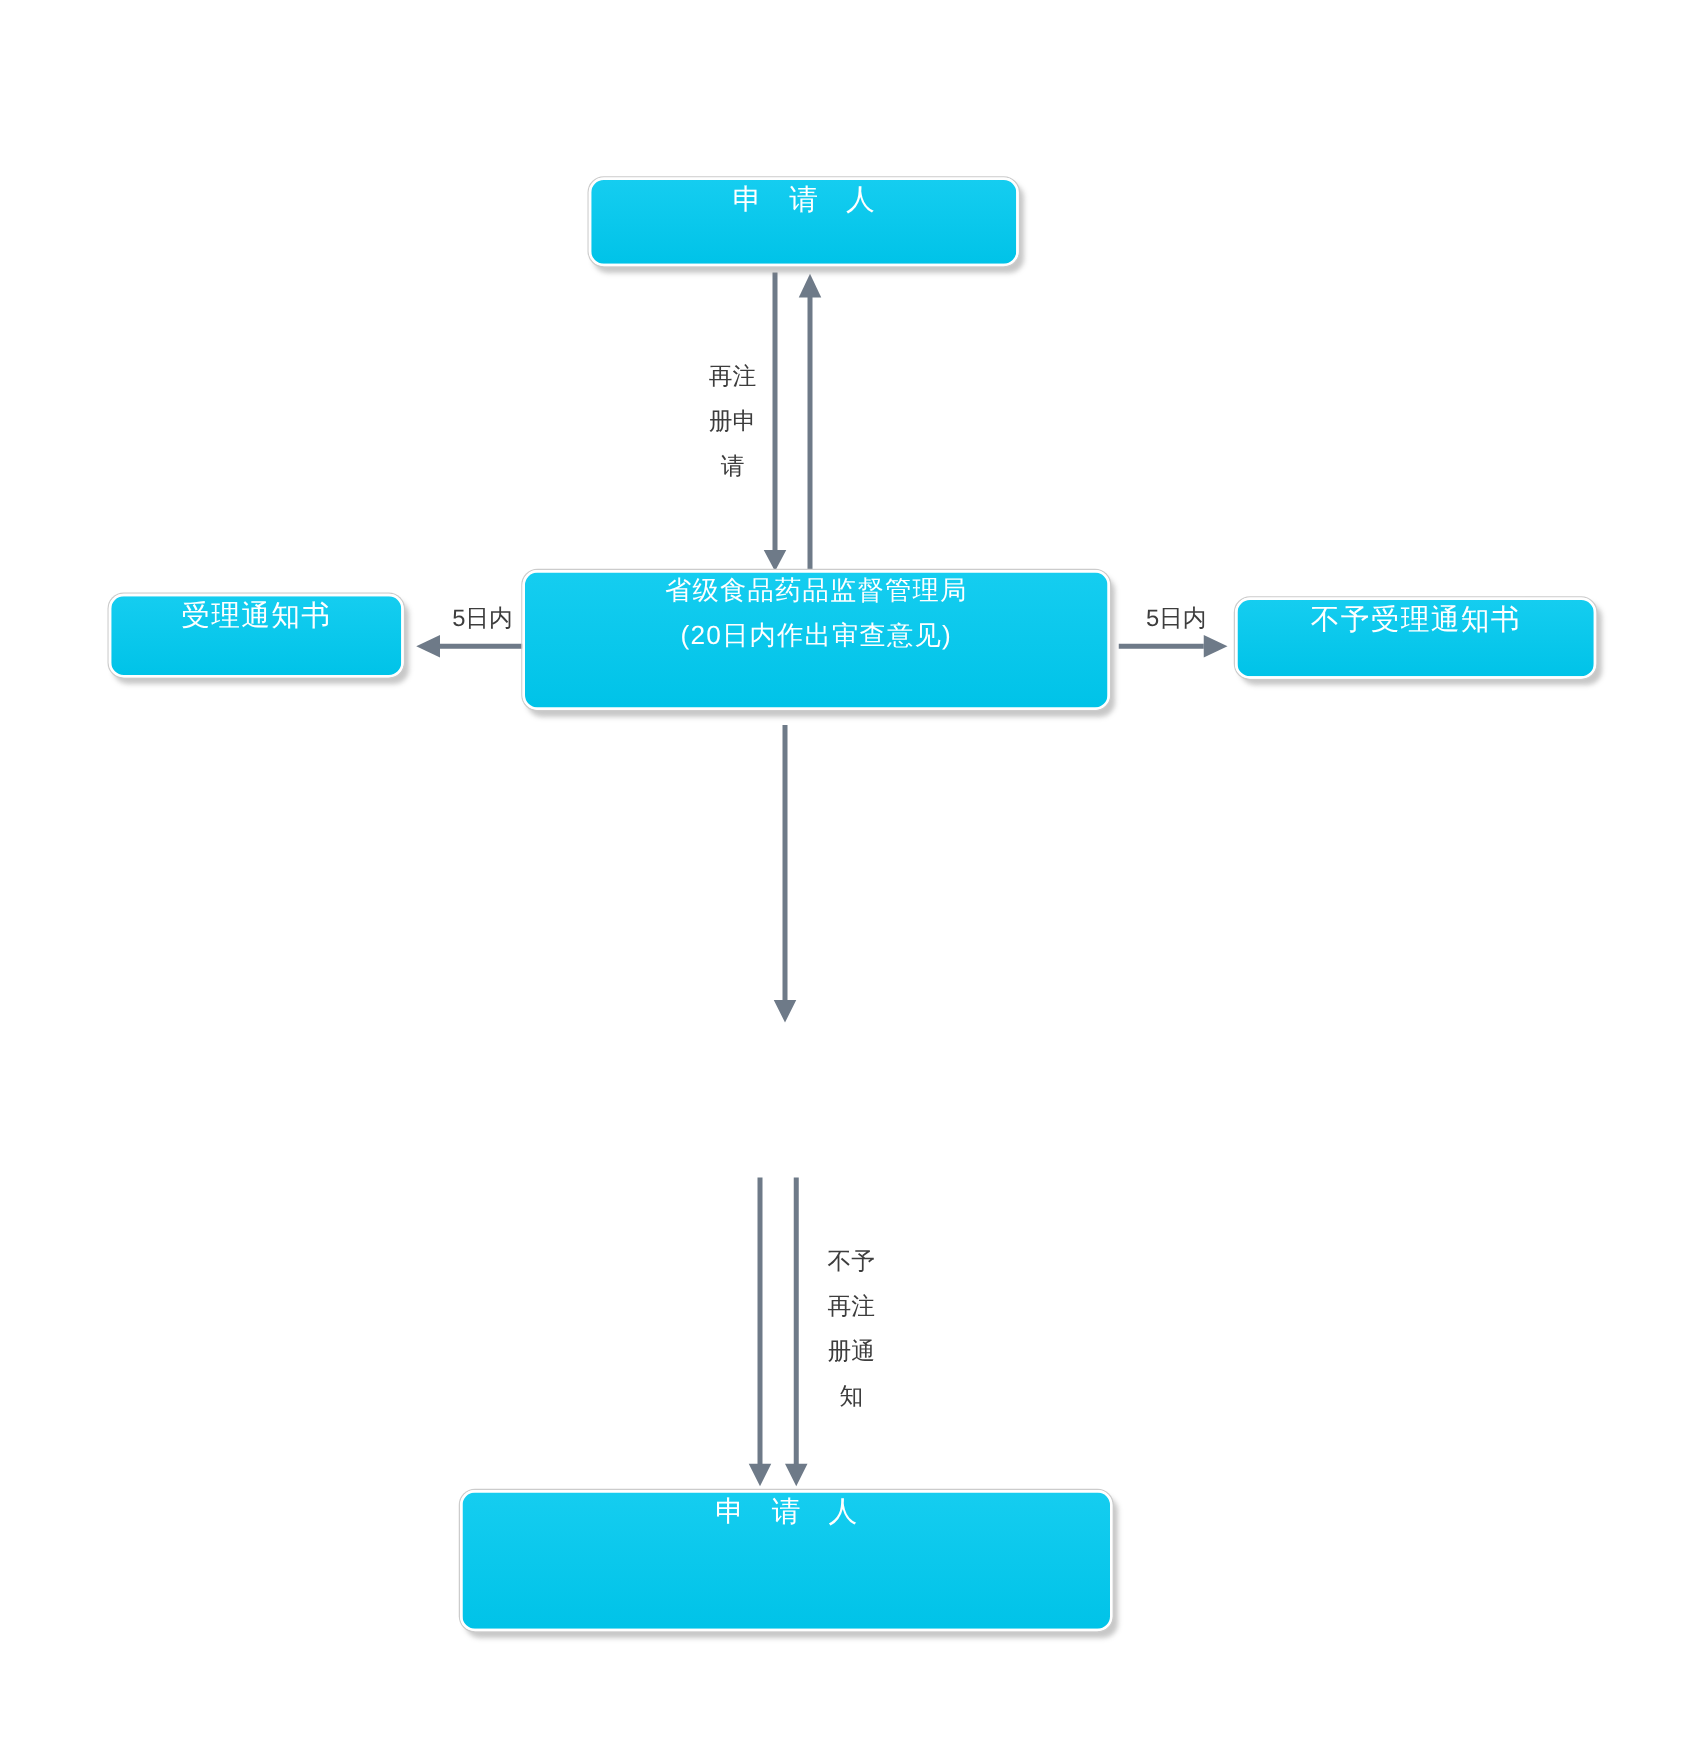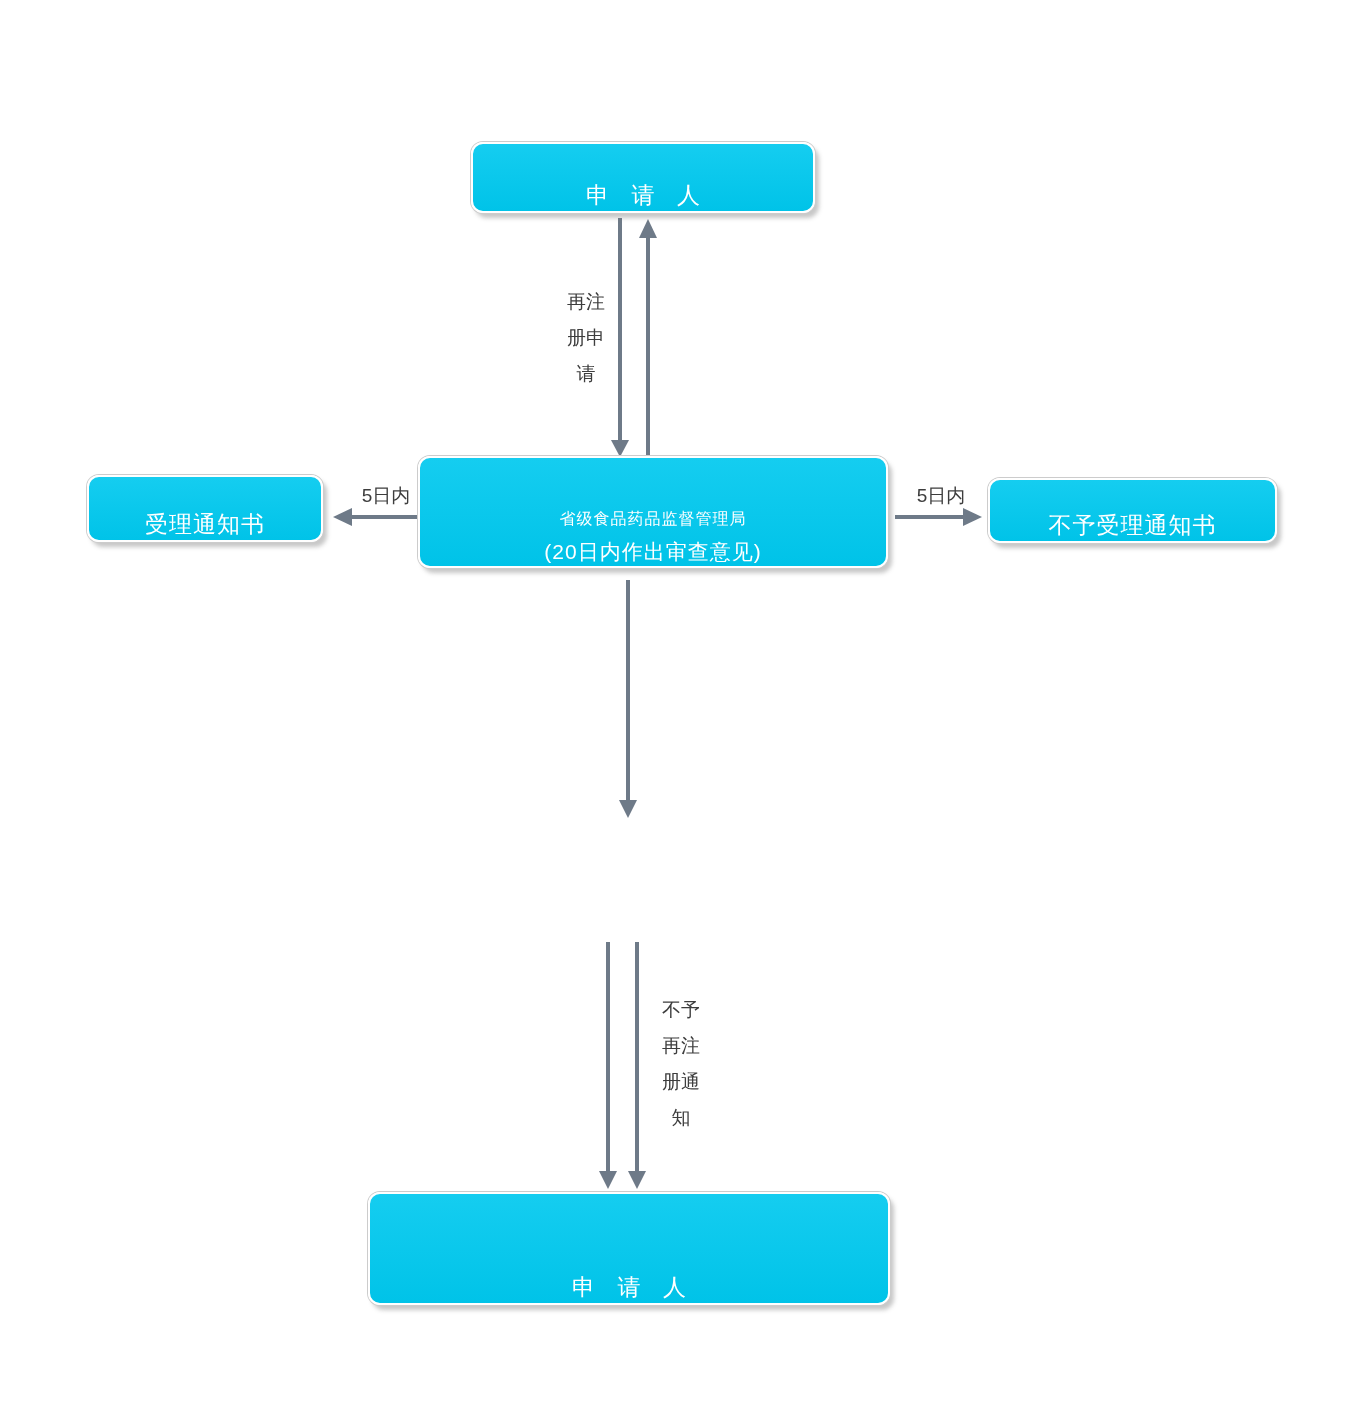--- a/index.html
+++ b/index.html
@@ -27,34 +27,34 @@
     position: absolute;
     box-sizing: border-box;
     background: linear-gradient(180deg, #15cdf0 0%, #00c3e8 100%);
     border: 2px solid #ffffff;
     border-radius: 12px;
     box-shadow: 0 0 0 1px #cccccc, 4px 5px 4px rgba(130,130,130,0.45);
     color: #ffffff;
     display: flex;
     flex-direction: column;
     align-items: center;
-    justify-content: flex-end;
+    justify-content: flex-start;
     text-align: center;
   }
   .node-label {
     font-size: 23px;
     letter-spacing: 8px;
     text-indent: 8px; 
   }
   .node-label-plain {
     font-size: 23px;
     letter-spacing: 1px;
   }
   .node-title {
-    font-size: 16px;
+    font-size: 21px;
     letter-spacing: 1px;
   }
   .node-subtitle {
     font-size: 21px;
     margin-top: 8px;
     letter-spacing: 1px;
   }
   .edge-label {
     position: absolute;
     color: #3d3d3d;

